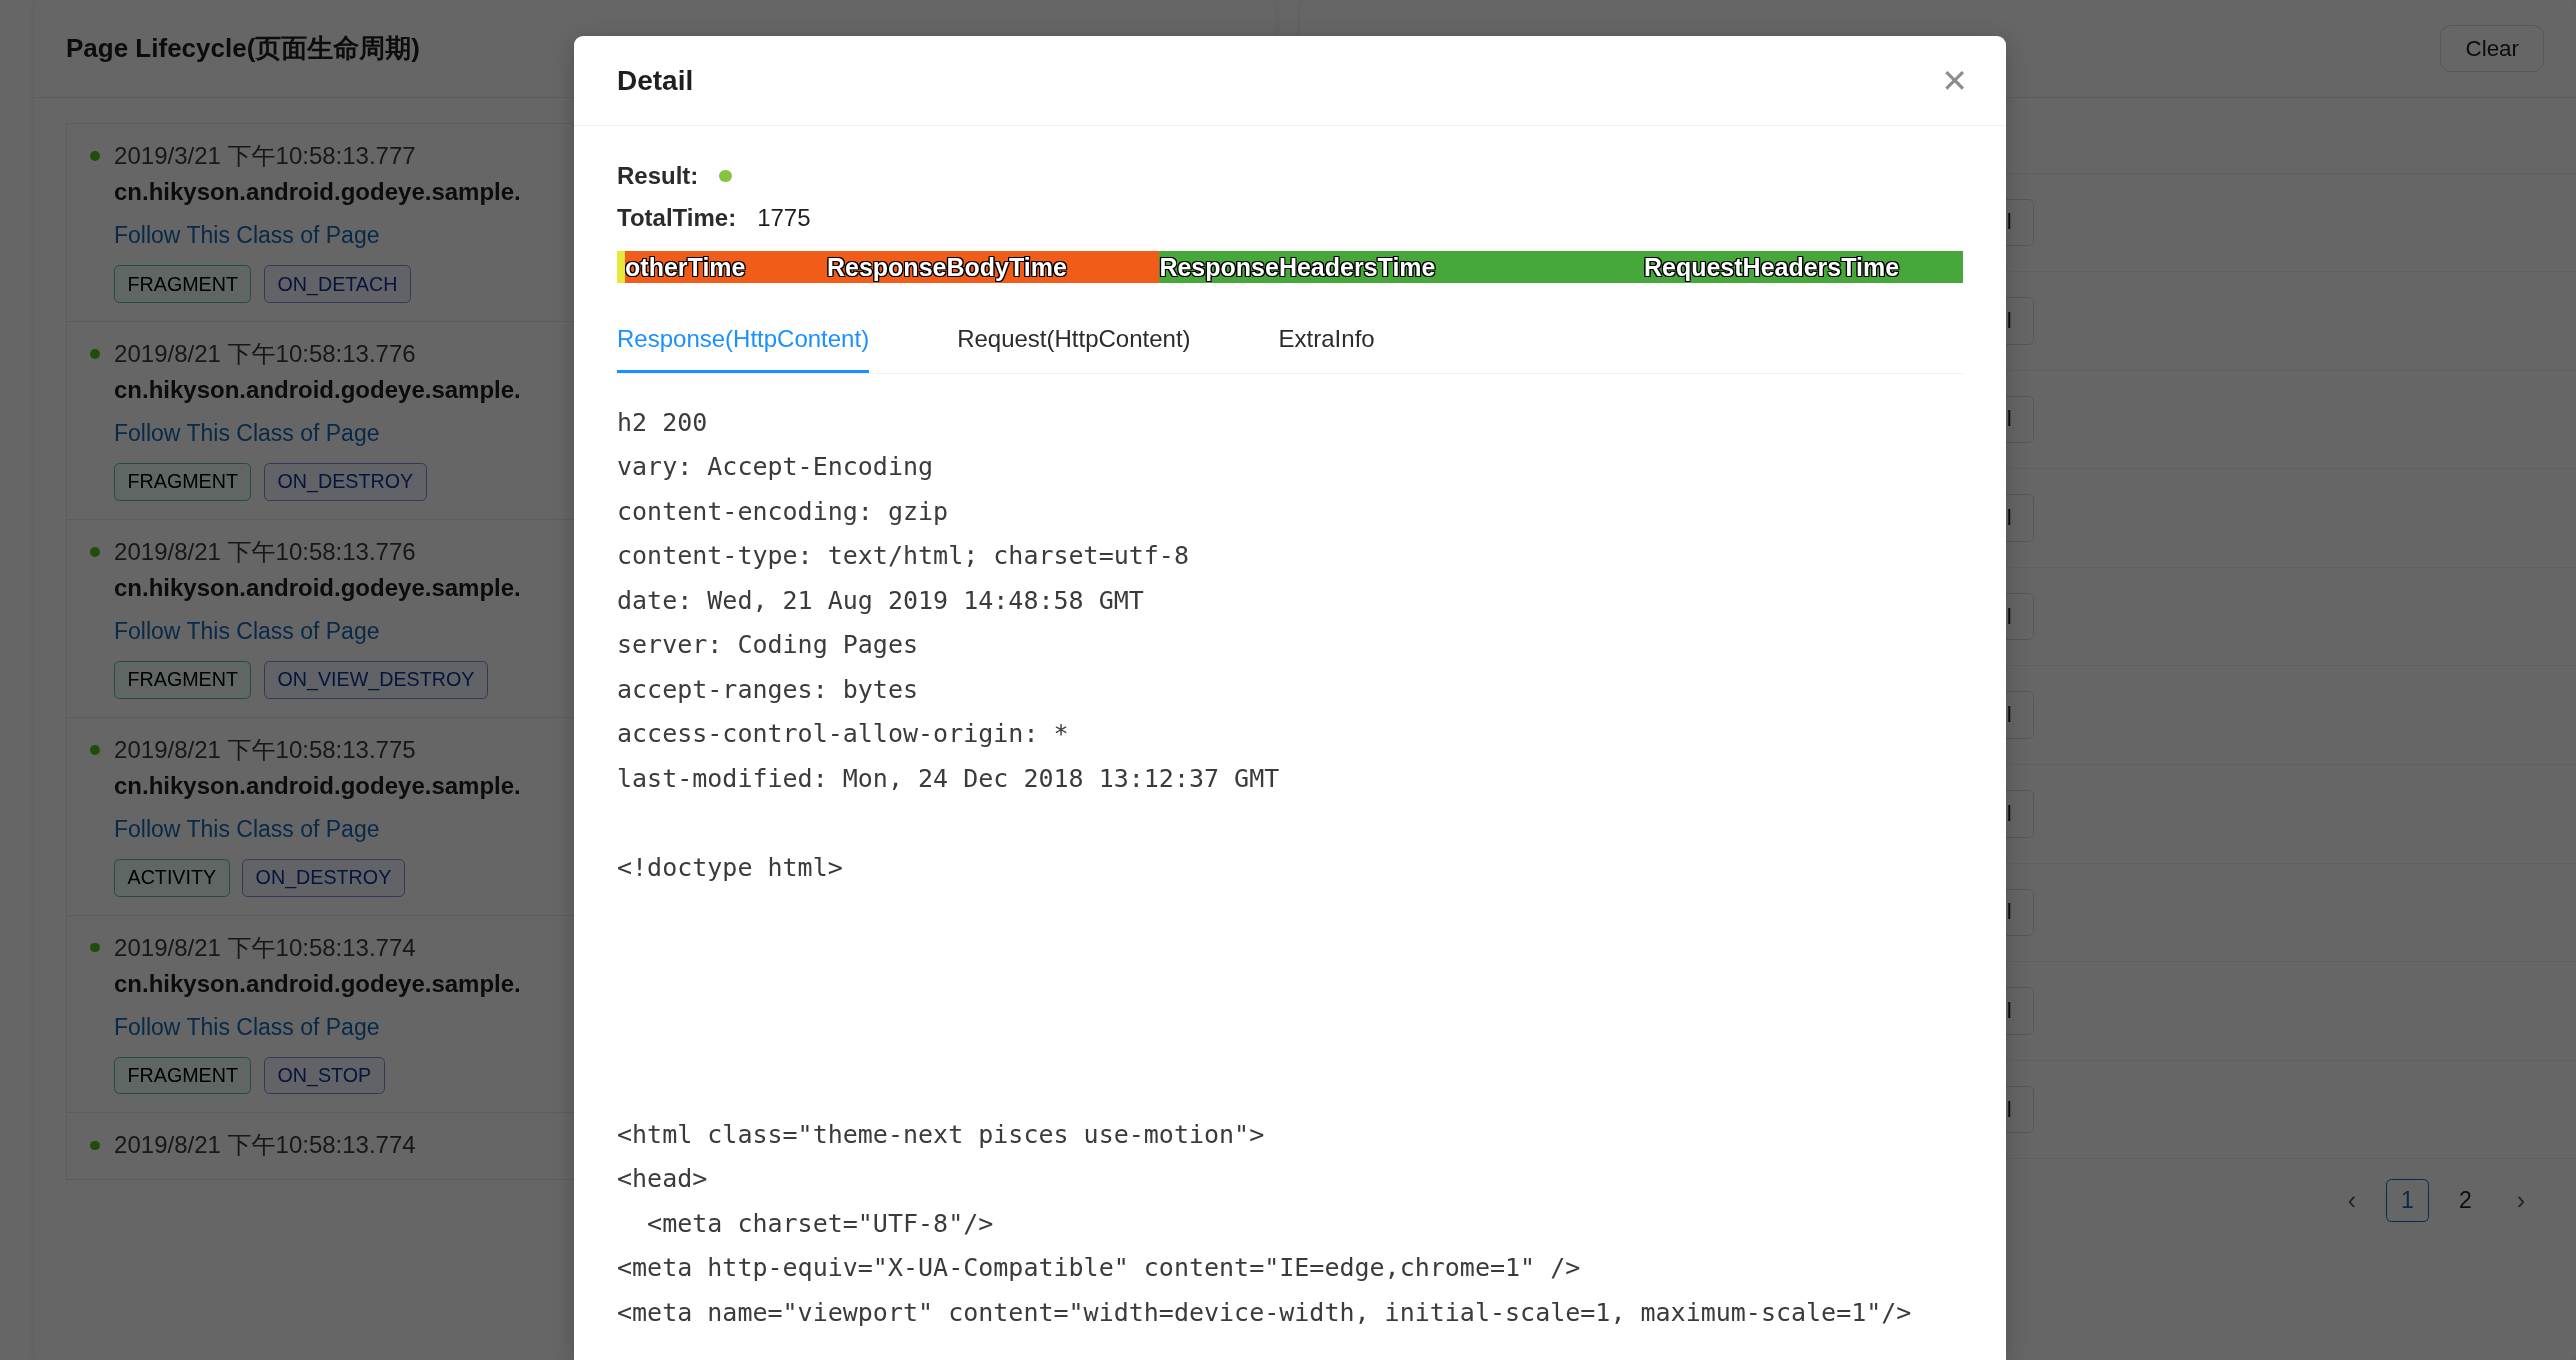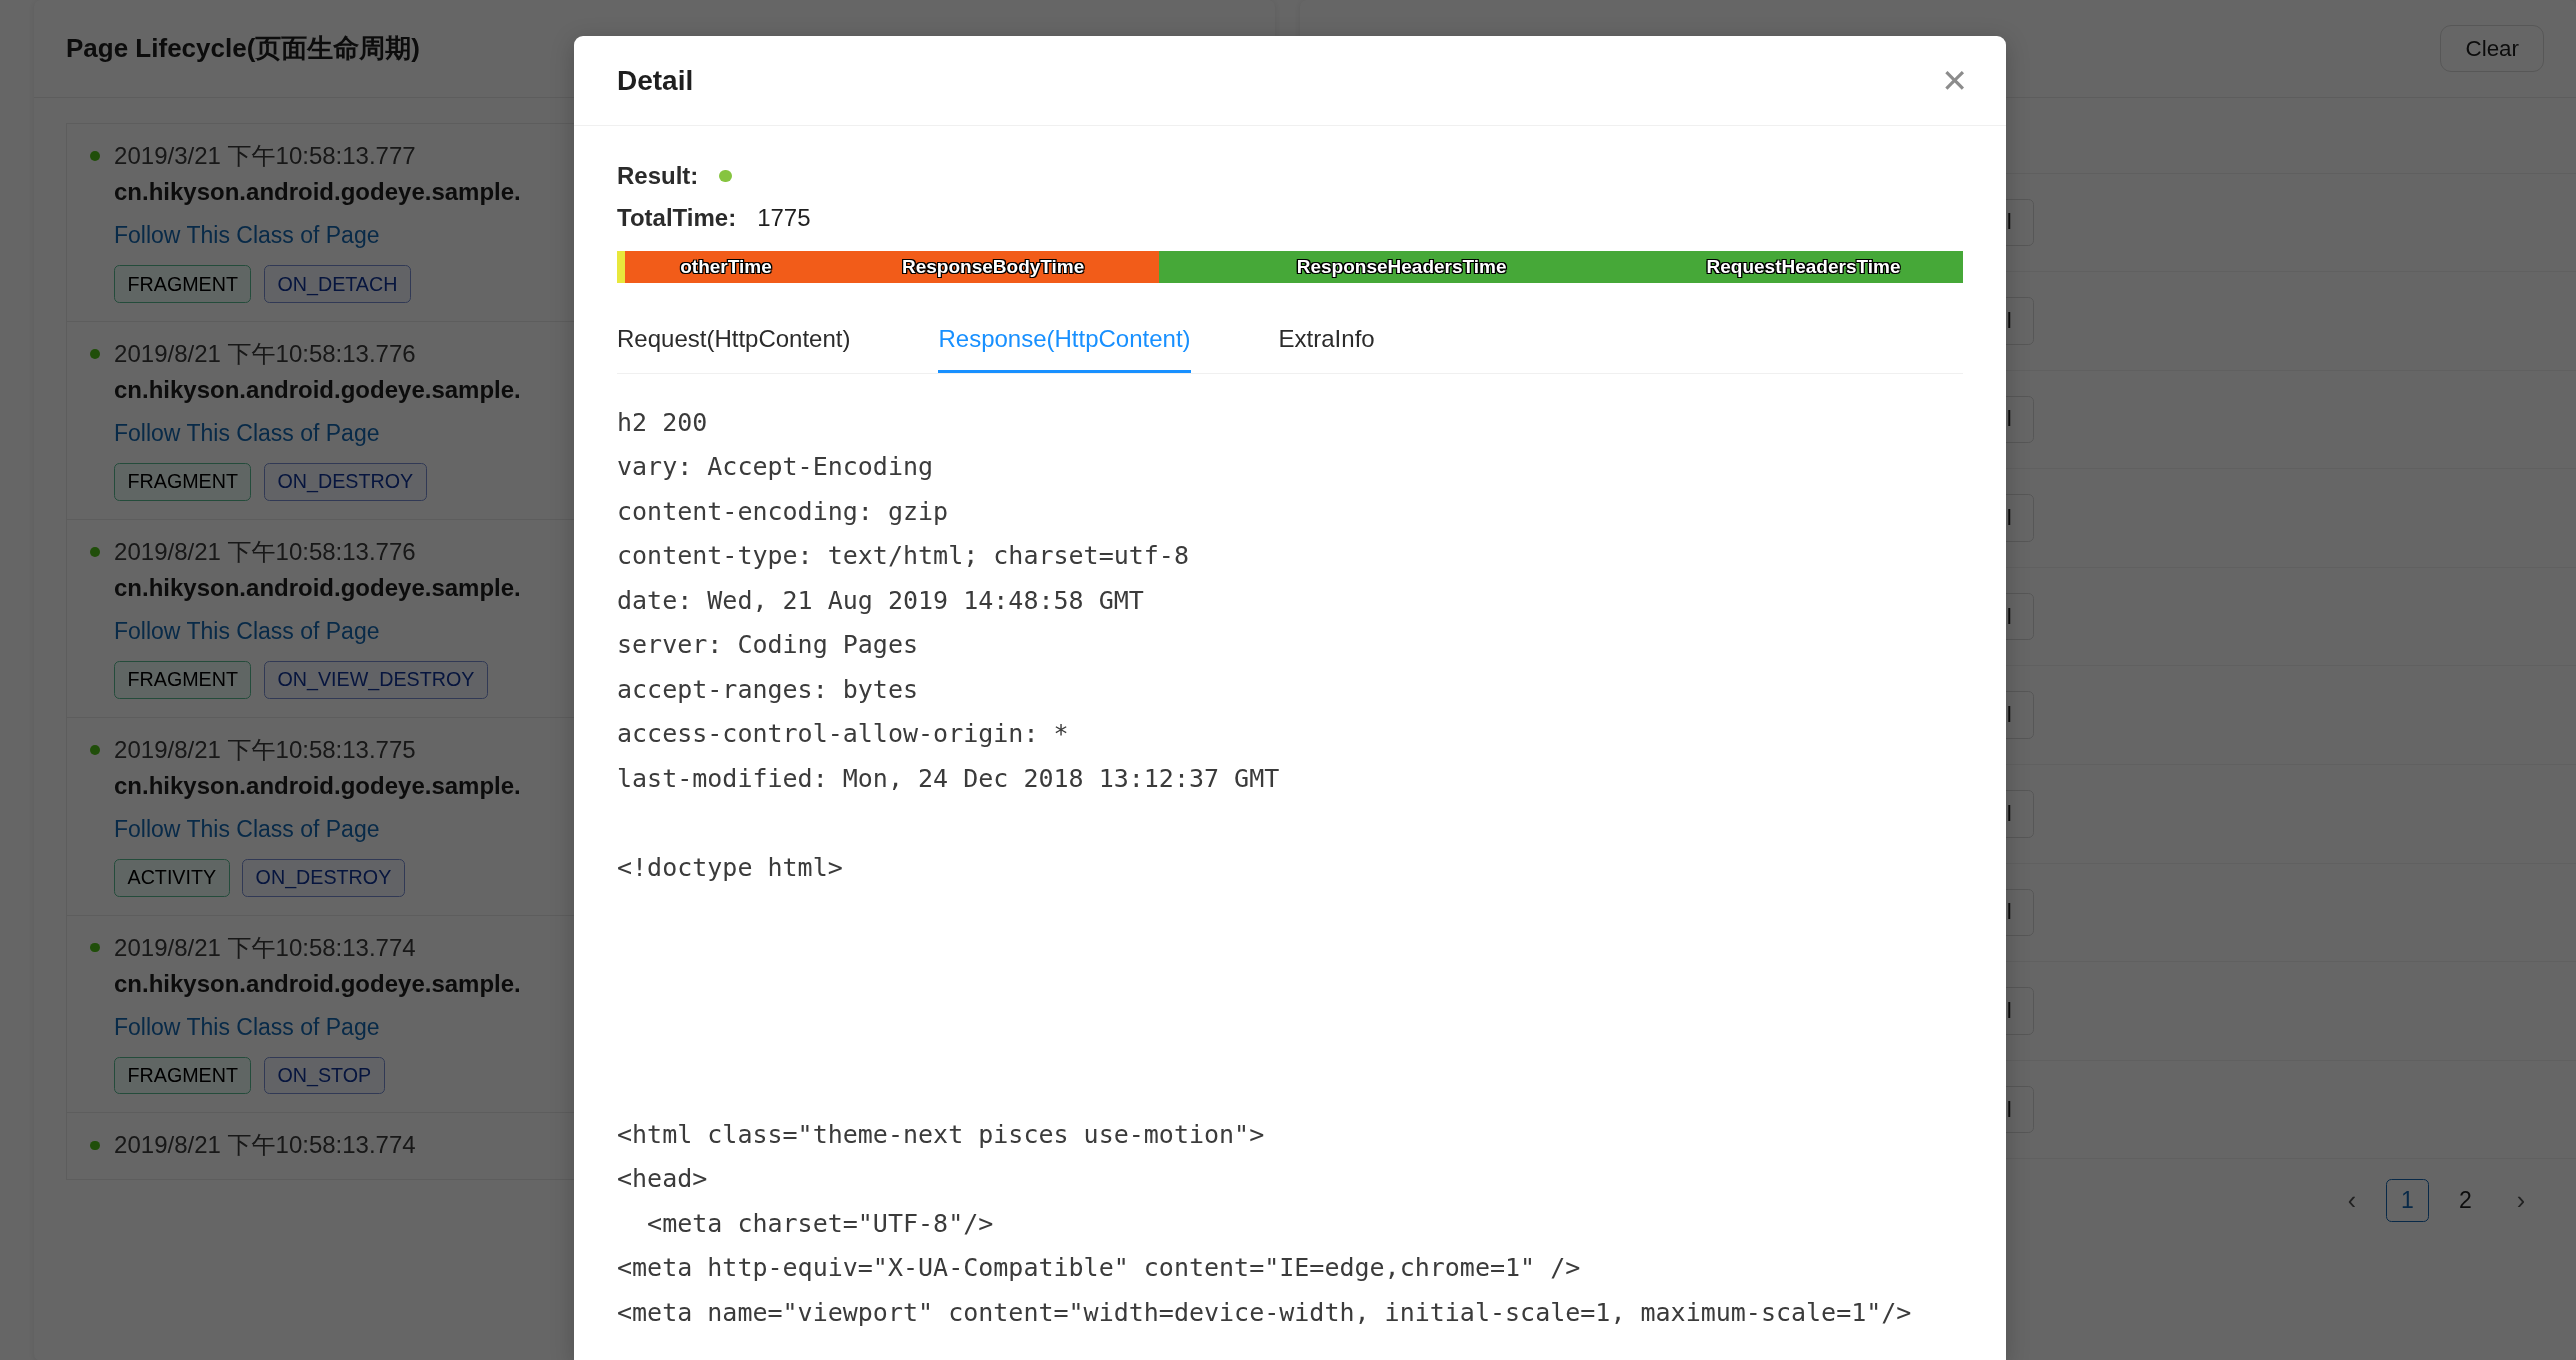--- a/index.html
+++ b/index.html
@@ -257,23 +257,23 @@
   .timing-bar {
     display: flex;
     height: 32px;
     margin-top: 19px;
     width: 100%;
     overflow: hidden;
   }
   .seg {
     display: flex;
     align-items: center;
-    justify-content: center;
+    justify-content: flex-start;
     position: relative;
-    font-size: 19px;
+    font-size: 25px;
     font-weight: bold;
     color: #ffffff;
     text-shadow:
       -1.2px -1.2px 0 #000, 1.2px -1.2px 0 #000,
       -1.2px 1.2px 0 #000, 1.2px 1.2px 0 #000;
     white-space: nowrap;
     overflow: hidden;
   }
 
   
@@ -513,22 +513,22 @@
       </div>
       <div class="seg" style="flex:0 0 36.0%; background:#46a838;">
         <span>ResponseHeadersTime</span>
       </div>
       <div class="seg" style="flex:1 1 23.7%; background:#46a838;">
         <span>RequestHeadersTime</span>
       </div>
     </div>
 
     <div class="tabs">
+      <div class="tab active">Response(HttpContent)</div>
       <div class="tab">Request(HttpContent)</div>
-      <div class="tab active">Response(HttpContent)</div>
       <div class="tab">ExtraInfo</div>
     </div>
 
     <div class="code-block">h2 200
 vary: Accept-Encoding
 content-encoding: gzip
 content-type: text/html; charset=utf-8
 date: Wed, 21 Aug 2019 14:48:58 GMT
 server: Coding Pages
 accept-ranges: bytes

